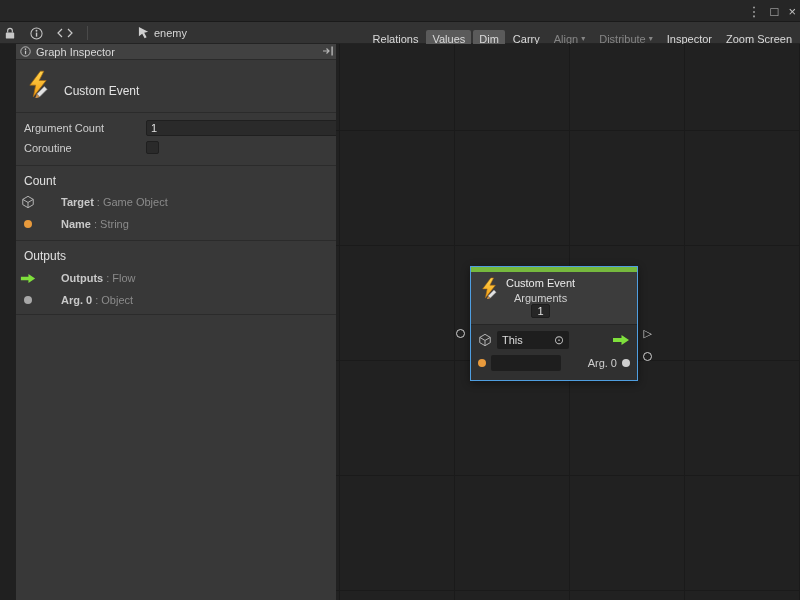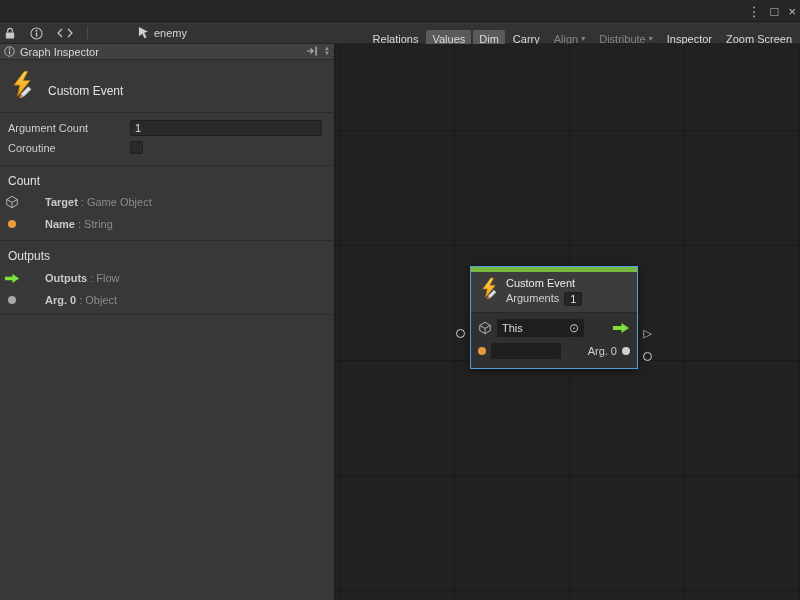--- a/index.html
+++ b/index.html
@@ -35,21 +35,21 @@
                  border-radius:50%; background:#c4c4c4; }
   .tb-buttons { position:absolute; right:2px; top:0; height:22px; display:flex;
                 align-items:center; gap:2px; }
   .tb-btn { padding:3px 6px; border-radius:2px; color:#dadada; white-space:nowrap;
             display:flex; align-items:center; gap:3px;margin-top:11px; }
   .tb-btn.active { background:#5a5a5a; }
   .tb-btn.disabled { color:#858585; }
   .chev { font-size:8px; line-height:1; }
 
   
-  .panel { position:absolute; left:0; top:44px; width:335px; height:556px;
+  .panel { position:absolute; left:16px; top:44px; width:335px; height:556px;
            background:#383838; border-right:1px solid #1b1b1b; }
   .insp-header { position:absolute; left:0; top:0; width:100%; height:16px;
                  background:#414141; border-bottom:1px solid #2a2a2a;
                  display:flex; align-items:center; gap:5px; padding:0 4px;
                  color:#d8d8d8; }
   .insp-header-right { position:absolute; right:4px; top:1px; display:flex;
                        align-items:center; gap:6px; }
   .spinner { display:flex; flex-direction:column; line-height:5px;
              font-size:6px; color:#9a9a9a; }
   .event-head { position:absolute; left:0; top:16px; width:100%; height:52px; }
@@ -87,27 +87,27 @@
            background-position:3px 86px; }
 
   
   .node { position:absolute; left:134px; top:222px; width:168px;
           background:#3a3a3a; border:1px solid #4f9ee0;
           box-shadow:0 2px 8px rgba(0,0,0,.45); }
   .node-accent { height:5px; background:#76b93e; }
   .node-head { display:flex; gap:6px; padding:5px 7px 6px 7px; background:#3c3c3c; }
   .node-head .txt { display:flex; flex-direction:column; gap:3px; }
   .node-title { color:#ebebeb; font-size:11px; }
-  .node-args { display:flex; align-items:flex-start; gap:5px; color:#d2d2d2; }
+  .node-args { display:flex; align-items:center; color:#d2d2d2;flex-direction:column; }
   .args-box { background:#262626; border:1px solid #1d1d1d; border-radius:2px;
               padding:0 5px; height:14px; line-height:13px; color:#e0e0e0; }
   .node-body { background:#303030; border-top:1px solid #262626; padding:5px 7px 7px 7px; }
   .nrow { display:flex; align-items:center; gap:5px; height:20px; }
   .nrow + .nrow { margin-top:3px; }
-  .ndropdown { width:87px; height:18px; background:#1e1e1e; border-radius:2px;
+  .ndropdown { width:72px; height:18px; background:#1e1e1e; border-radius:2px;
                display:flex; align-items:center; justify-content:space-between;
                padding:0 5px; color:#dedede; }
   .ninput { width:70px; height:16px; background:#1e1e1e; border:none;
             border-radius:2px; color:#dedede; padding:0 4px; font-size:11px;
             font-family:"Liberation Sans", sans-serif; }
   .flow-out { margin-left:auto; display:flex; align-items:center; }
   .arg-out { margin-left:auto; display:flex; align-items:center; gap:5px; color:#cfcfcf; }
   .node .dot.gray { background:#cfcfcf; width:8px; height:8px; }
 
   .oport-circle { position:absolute; width:9px; height:9px; border:1px solid #cfcfcf;

